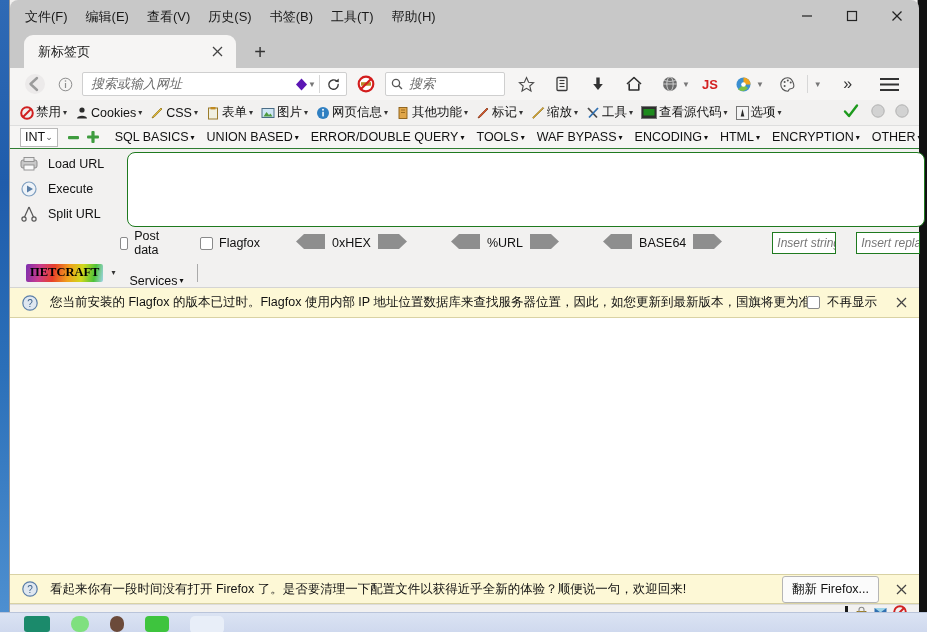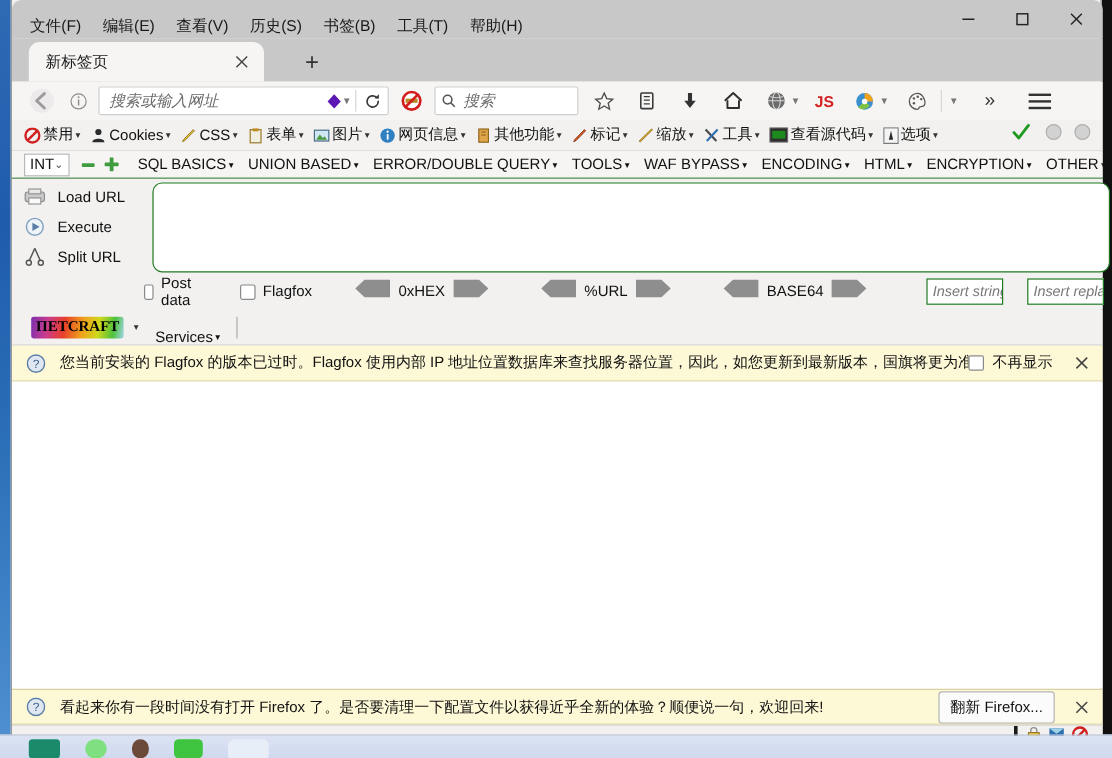--- a/index.html
+++ b/index.html
@@ -19,45 +19,45 @@
     background: linear-gradient(180deg,#dbe3f3 0%, #cfd9ee 100%); border-top:1px solid #b9c4da; }
   .tb-icons { position:absolute; left:24px; top:616px; display:flex; gap:21px; align-items:flex-start; }
   .tbi { width:26px; height:16px; border-radius:3px; }
 
   
   .window { position:absolute; left:9px; top:0; width:909px; height:612px;
     background:#f2f1f0; border:1px solid #9a9a9a; border-top:none;
     border-top-left-radius:0; }
   .titlebar { position:absolute; left:0; top:0; width:909px; height:32px;
     background:#c8c8c8; border-top-left-radius:8px; border-top-right-radius:8px; }
-  .menubar { position:absolute; left:6px; top:0; height:32px; display:flex; align-items:flex-end; gap:0; }
+  .menubar { position:absolute; left:6px; top:0; height:32px; display:flex; align-items:center; gap:0; }
   .menu-item { font-size:13px; color:#1a1a1a; padding:4px 9px; line-height:1;
     white-space:nowrap; cursor:default; }
   .wincontrols { position:absolute; right:0; top:0; height:32px; display:flex; }
   .wc { width:45px; height:32px; display:flex; align-items:center; justify-content:center;
      font-size:13px; color:#222; }
   .wc svg { display:block; }
 
   
   .tabstrip { position:absolute; left:0; top:32px; width:909px; height:36px; background:#c8c8c8; }
-  .tab { position:absolute; left:14px; top:3px; width:196px; height:33px;
+  .tab { position:absolute; left:14px; top:3px; width:212px; height:33px;
     background:#f6f5f4; border-top-left-radius:9px; border-top-right-radius:9px;
     display:flex; align-items:center; }
   .tab-title { font-size:13px; color:#1a1a1a; margin-left:14px; flex:1; }
   .tab-close { width:22px; height:22px; display:flex; align-items:center; justify-content:center;
     margin-right:8px; color:#444; }
   .newtab { position:absolute; left:238px; top:8px; width:24px; height:24px;
     display:flex; align-items:center; justify-content:center; font-size:20px; color:#333;
     font-weight:300; }
 
   
   .navbar { position:absolute; left:0; top:68px; width:909px; height:32px;
     background:#f6f5f4; display:flex; align-items:center; }
   .navbtn { width:30px; height:28px; display:flex; align-items:center; justify-content:center; }
-  .urlbar { flex:0 0 auto; width:242px; height:24px; margin-left:2px; background:#fff;
+  .urlbar { flex:0 0 auto; width:265px; height:24px; margin-left:2px; background:#fff;
     border:1px solid #cfcfcf; display:flex; align-items:center; border-radius:2px; }
   .url-placeholder { font-size:13px; font-style:italic; color:#6a6a6a; margin-left:8px; flex:1;
      overflow:hidden; white-space:nowrap; }
   .urlbar-sep { width:1px; height:18px; background:#d7d7d7; }
   .searchbar { width:120px; height:24px; background:#fff; border:1px solid #cfcfcf;
      display:flex; align-items:center; border-radius:2px; margin-left:4px; }
   .search-placeholder { font-size:13px; font-style:italic; color:#6a6a6a; margin-left:6px; }
   .icon-btn { width:30px; height:28px; display:flex; align-items:center; justify-content:center; }
   .caret { font-size:8px; color:#777; margin-left:-3px; margin-right:3px; }
 

